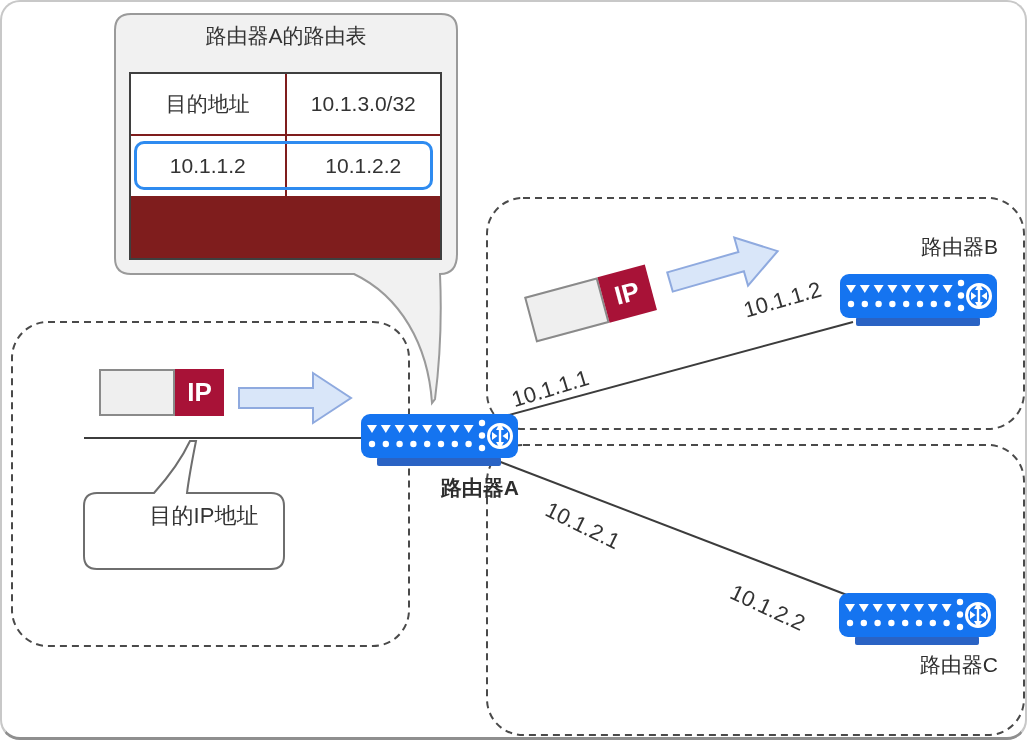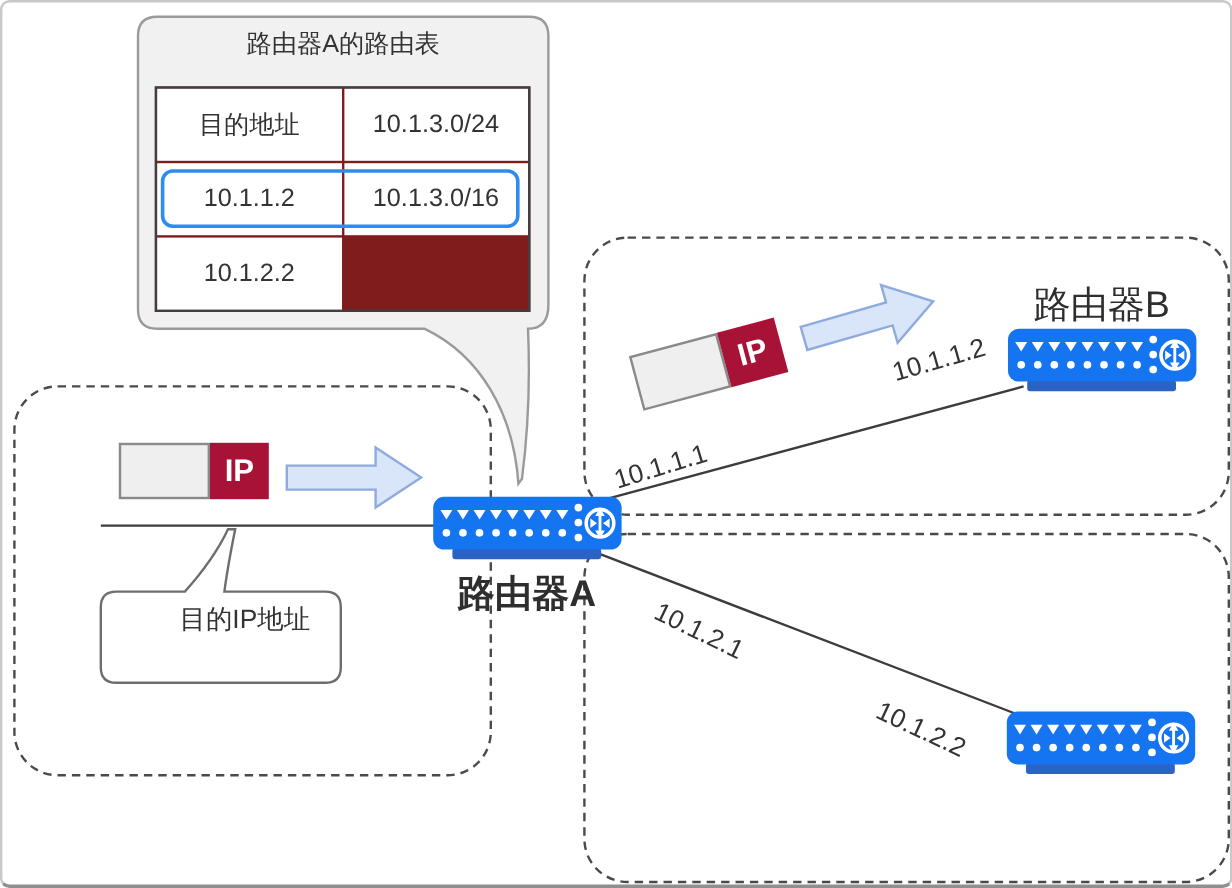--- a/index.html
+++ b/index.html
@@ -3,21 +3,21 @@
 <meta charset="utf-8">
 <style>
   html,body{margin:0;padding:0;background:#fff;}
   #canvas{
     position:relative;
     width:1027px;height:740px;
     box-sizing:border-box;
     background:#ffffff;
     border:2px solid #c8c8c8;
     border-bottom:3px solid #8f8f8f;
-    border-radius:8px;
+    border-radius:20px;
     overflow:hidden;
     font-family:"Liberation Sans","DejaVu Sans",sans-serif;
     color:#333;
   }
   .abs{position:absolute;}
   #art{position:absolute;left:0;top:0;}
 
   
   .rt-title{left:113px;top:20px;width:342px;text-align:center;font-size:21px;color:#333;}
   .rt-table{
@@ -37,21 +37,21 @@
 
   
   .packet{width:125px;height:47px;display:flex;box-sizing:border-box;}
   .packet .ph{width:76px;height:47px;background:#efefef;border:2px solid #8a8a8a;box-sizing:border-box;}
   .packet .pip{width:49px;height:47px;background:#a81237;color:#fff;display:flex;align-items:center;justify-content:center;
     font-size:26px;font-weight:bold;}
   #packet1{left:97px;top:367px;}
   #packet2{left:526px;top:278px;transform:rotate(-15deg);}
 
   
-  .router-label{width:160px;text-align:center;font-size:31px;color:#2e2e2e;}
+  .router-label{width:160px;text-align:right;font-size:21px;color:#2e2e2e;}
   #label-router-a{left:357px;top:472px;font-weight:bold;}
   #label-router-b{left:836px;top:231px;}
   #label-router-c{left:836px;top:649px;}
 
   
   .if-label{width:125px;text-align:center;font-size:22px;color:#333;}
   #label-10111{left:486px;top:374px;transform:rotate(-17deg);}
   #label-10112{left:718px;top:285px;transform:rotate(-16deg);}
   #label-10121{left:518px;top:511px;transform:rotate(26deg);}
   #label-10122{left:703px;top:593px;transform:rotate(25deg);}
@@ -86,23 +86,22 @@
              H 269 Q 282,491 282,504 V 554 Q 282,567 269,567
              H 95 Q 82,567 82,554 V 504 Q 82,491 95,491 Z" fill="#ffffff" stroke="#6e6e6e" stroke-width="2"></path>
 
     <path d="M 0,-10 L 74,-10 L 74,-25 L 112,0 L 74,25 L 74,10 L 0,10 Z" transform="translate(237,396)" fill="#d9e6f9" stroke="#8faadf" stroke-width="2"></path>
     <path d="M 0,-10 L 74,-10 L 74,-25 L 112,0 L 74,25 L 74,10 L 0,10 Z" transform="translate(668,280) rotate(-16)" fill="#d9e6f9" stroke="#8faadf" stroke-width="2"></path>
   </svg>
 
   <div class="abs rt-title">路由器A的路由表</div>
   <div class="abs rt-table">
     <div class="rt-cell">目的地址</div>
-    <div class="rt-cell">10.1.3.0/24</div>
+    <div class="rt-cell">10.1.3.0/32</div>
     <div class="rt-cell">10.1.1.2</div>
-    <div class="rt-cell">10.1.3.0/16</div>
     <div class="rt-cell">10.1.2.2</div>
   </div>
   <div class="abs rt-highlight"></div>
 
   <div class="abs dest-callout-text">
     <div>目的IP地址</div>
   </div>
 
   <div id="packet1" class="abs packet">
     <div class="ph"></div>
@@ -196,19 +195,20 @@
      <circle cx="140" cy="23" r="11.5" fill="none" stroke="#fff" stroke-width="3"></circle>
      <line x1="140" y1="15" x2="140" y2="31" stroke="#fff" stroke-width="2.4"></line>
      <polygon points="136,17 144,17 140,10" fill="#fff"></polygon>
      <polygon points="136,29 144,29 140,36" fill="#fff"></polygon>
      <polygon points="132,19 132,27 137.5,23" fill="#fff"></polygon>
      <polygon points="148,19 148,27 142.5,23" fill="#fff"></polygon>
    </svg></div>
 
   <div id="label-router-a" class="abs router-label">路由器A</div>
   <div id="label-router-b" class="abs router-label">路由器B</div>
+  <div id="label-router-c" class="abs router-label">路由器C</div>
 
   <div id="label-10111" class="abs if-label">10.1.1.1</div>
   <div id="label-10112" class="abs if-label">10.1.1.2</div>
   <div id="label-10121" class="abs if-label">10.1.2.1</div>
   <div id="label-10122" class="abs if-label">10.1.2.2</div>
 
 </div>
 
 </body></html>

